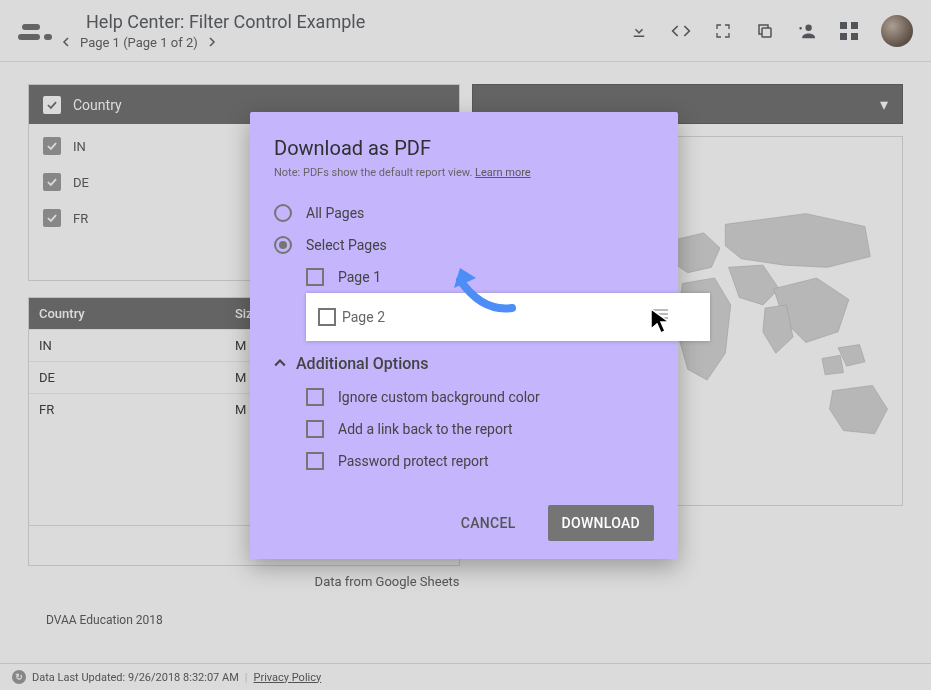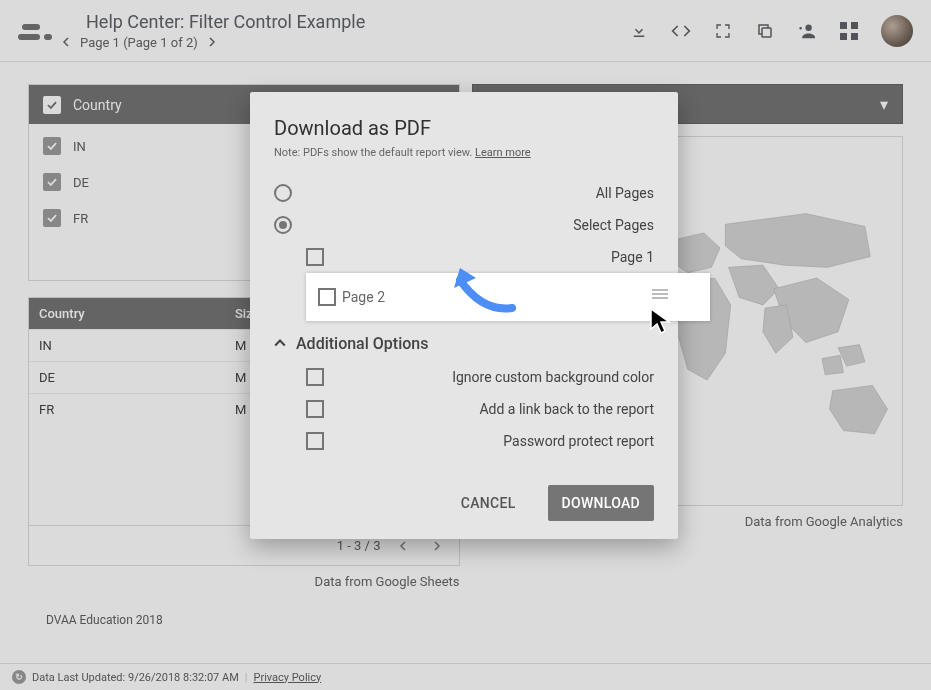--- a/index.html
+++ b/index.html
@@ -42,25 +42,25 @@
   .right-top-filter::after { content:"▾"; color:#fff; position:absolute; right:14px; top:10px;}
   .map-panel { height:370px; border:1px solid #ddd; margin-top:12px; background:#fff; display:flex; align-items:center; justify-content:center; overflow:hidden;}
   .map-svg { width: 100%; height: 100%; }
   .footer-note { padding: 16px 46px 0; color:#616161; font-size:12px;}
   .meta-bar { position:absolute; bottom:0; left:0; right:0; border-top:1px solid #e0e0e0; padding:6px 12px; font-size:11px; color:#616161; display:flex; align-items:center; gap:6px; background: #fff;}
   .meta-bar a { color:#616161; text-decoration: underline;}
   .meta-bar .sep { color:#ccc;}
   .refresh-badge { width:14px;height:14px;border-radius:50%;background:#9e9e9e;color:#fff;display:inline-flex;align-items:center;justify-content:center;font-size:9px;font-weight:bold;}
 
   
-  .modal { position:absolute; z-index:10; top:92px; left:250px; width:428px; background:#e5e5e5; border-radius:2px; box-shadow:0 8px 24px rgba(0,0,0,0.3); padding:24px 24px 18px;}
+  .modal { position:absolute; z-index:10; top:112px; left:250px; width:428px; background:#c4b5fd; border-radius:2px; box-shadow:0 8px 24px rgba(0,0,0,0.3); padding:24px 24px 18px;}
   .modal h1 { font-size:20px; font-weight:400; color:#303030; margin-bottom:6px;}
   .modal .note { font-size:11px; color:#666; margin-bottom:18px;}
   .modal .note a { color:#5a5a5a; text-decoration:underline;}
-  .opt-row { display:flex; align-items:center; height:32px; gap:14px; font-size:14px; color:#444;justify-content:space-between;}
+  .opt-row { display:flex; align-items:center; height:32px; gap:14px; font-size:14px; color:#444;}
   .radio { width:18px; height:18px; border:2px solid #757575; border-radius:50%; display:flex; align-items:center; justify-content:center; flex-shrink:0;}
   .radio.selected::after { content:""; width:8px; height:8px; background:#757575; border-radius:50%;}
   .cb-square { width:18px; height:18px; border:2px solid #757575; flex-shrink:0;}
   .sub-indent { padding-left:32px;}
   .page2-row { height:48px; display:flex; align-items:center; gap:6px; margin-left:32px; width: calc(100% + 24px); padding-left: 12px; box-shadow: 0 1px 4px rgba(0,0,0,0.15), 0 -1px 3px rgba(0,0,0,0.08); position:relative; background:#fff;}
   .page2-row .drag { position:absolute; right:42px; top:16px; width:16px; height:10px; display:flex; flex-direction:column; gap:2px;}
   .page2-row .drag div{ height:2px; background:#bbb;}
   .ao-head { display:flex; align-items:center; gap:10px; height:36px; font-size:16px; font-weight:500; color:#444; margin-top:4px;}
   .ao-chev { transform: rotate(180deg);}
   .modal-actions { display:flex; justify-content:flex-end; gap:24px; margin-top:28px; align-items:center;}
@@ -246,21 +246,20 @@
 
           <path d="M272 118 L292 115 L298 145 L282 160 L270 140 Z"></path>
 
           <path d="M340 155 L360 152 L365 168 L348 172 Z"></path>
           <path d="M325 165 L342 162 L345 178 L328 180 Z"></path>
 
           <path d="M335 195 L372 190 L386 212 L374 235 L345 232 L332 212 Z"></path>
         </g>
       </svg>
     </div>
-    <div class="caption">Data from Google Analytics</div>
   </div>
 </div>
 
 <div class="footer-note">DVAA Education 2018</div>
 
 <div class="meta-bar">
   <span class="refresh-badge">↻</span>
   <span>Data Last Updated: 9/26/2018 8:32:07 AM</span>
   <span class="sep">|</span>
   <a href="#">Privacy Policy</a>

